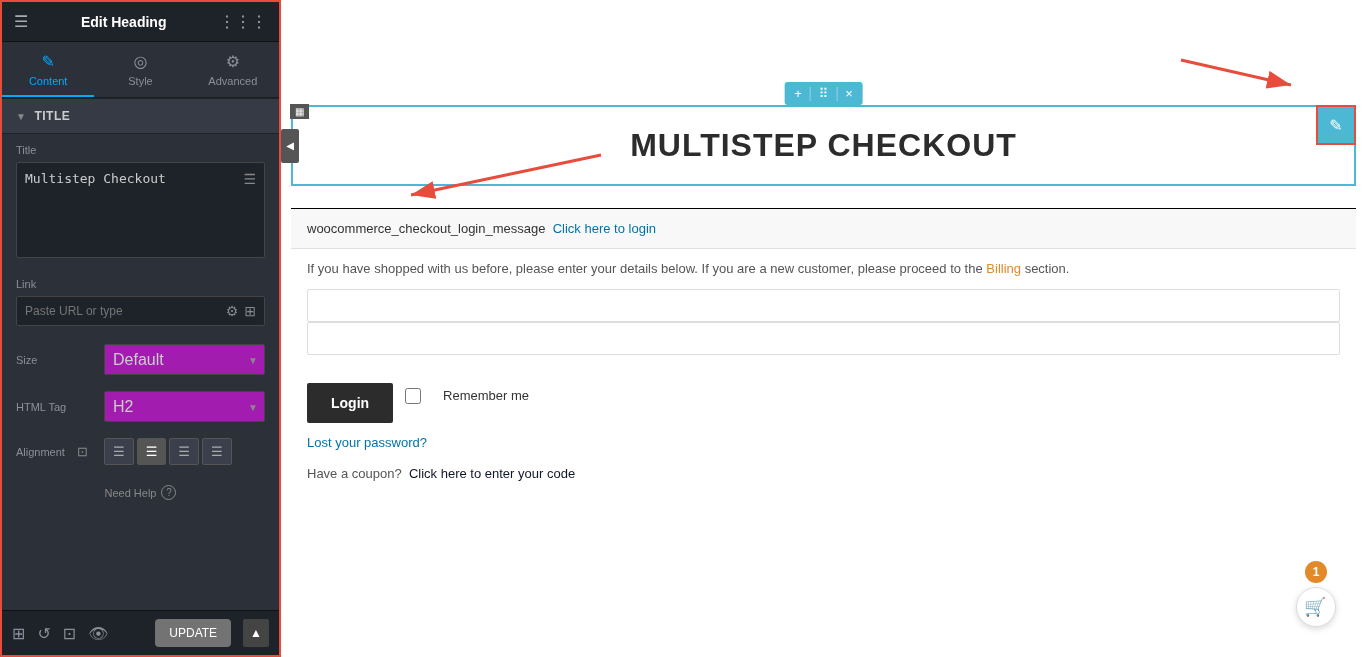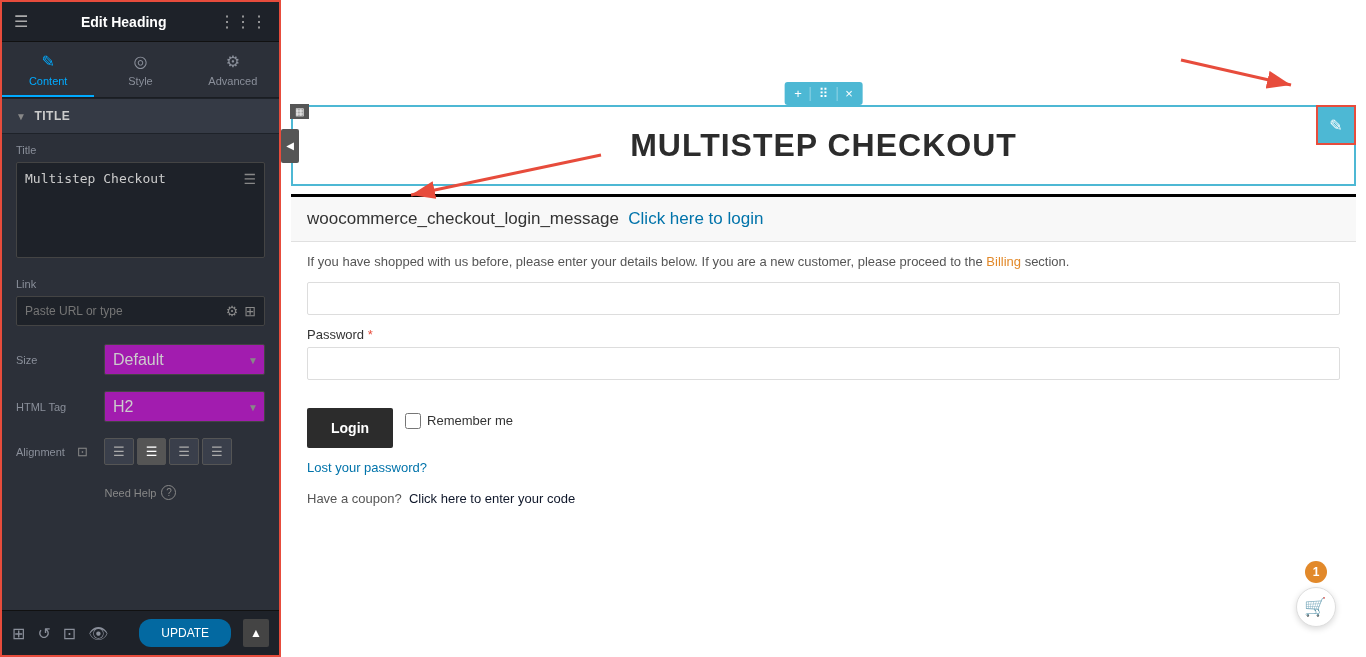--- a/index.html
+++ b/index.html
@@ -259,27 +259,27 @@
       gap: 12px;
       border-top: 1px solid #111;
     }
     .bottom-icon {
       color: #8a8f9a;
       font-size: 16px;
       cursor: pointer;
     }
     .update-btn {
       margin-left: auto;
-      background: #0369a1;
+      background: #737373;
       color: #fff;
       border: none;
-      padding: 7px 22px;
+      padding: 7px 14px;
       font-size: 12px;
       cursor: pointer;
-      border-radius: 12px;
+      border-radius: 4px;
     }
     .update-arrow-btn {
       background: #444;
       color: #fff;
       border: none;
       padding: 7px 7px;
       font-size: 12px;
       cursor: pointer;
       border-radius: 2px;
     }
@@ -366,25 +366,25 @@
       justify-content: center;
       cursor: pointer;
       color: #fff;
       font-size: 10px;
       border-radius: 2px;
     }
 
     
     .woo-message {
       background: #f8f8f8;
-      border-top: 3px solid #000000;
+      border-top: 1px solid #000000;
       border-bottom: 1px solid #e0e0e0;
       padding: 12px 16px;
-      margin: 8px 10px 0 10px;
-      font-size: 17px;
+      margin: 22px 10px 0 10px;
+      font-size: 13px;
       color: #333;
     }
     .woo-login-link {
       color: #0073aa;
       text-decoration: none;
       cursor: pointer;
     }
 
     .woo-info {
       padding: 10px 16px;
@@ -428,21 +428,21 @@
       padding: 12px 24px;
       font-size: 14px;
       font-weight: 700;
       cursor: pointer;
       margin-top: 14px;
       border-radius: 2px;
     }
     .remember-wrap {
       display: inline-flex;
       align-items: center;
-      gap: 6px;
+      gap: 22px;
       margin-left: 12px;
       font-size: 13px;
       color: #333;
     }
     .remember-check {
       width: 16px;
       height: 16px;
       cursor: pointer;
     }
 
@@ -673,24 +673,20 @@
 
   <div class="woo-info">
     <span>If you have shopped with us before, please enter your details below. If you are a new customer, please proceed to the</span>
     <span class="billing-link">Billing</span>
     <span>section.</span>
   </div>
 
   <div class="form-section">
     <input type="text" class="form-input" style="">
 
-    <div class="form-field-label">
-      <span>Password</span>
-      <span class="required"> *</span>
-    </div>
     <input type="password" class="form-input" style="">
 
     <div style="margin-top: 14px; display: flex; align-items: center;">
       <button class="login-btn">Login</button>
       <label class="remember-wrap">
         <input type="checkbox" class="remember-check" style="">
         <span>Remember me</span>
       </label>
     </div>
 

